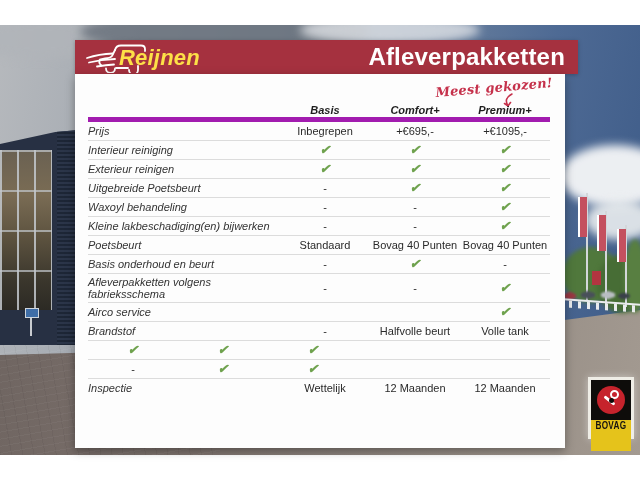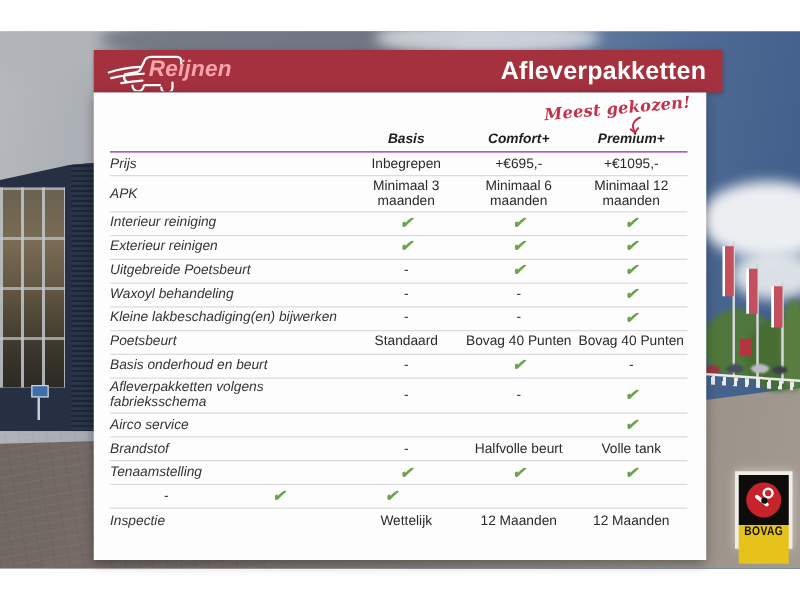--- a/index.html
+++ b/index.html
@@ -78,37 +78,37 @@
     align-items:flex-start;justify-content:center;}
   .bovag-band span{font-size:10px;font-weight:bold;color:#141210;letter-spacing:.4px;
     transform:scaleX(.82);}
 
   
   .bar{position:absolute;left:75px;top:40px;width:503px;height:34px;background:var(--accent,#a5313f);
     display:flex;align-items:center;justify-content:space-between;padding:0 13px 0 10px;
     box-shadow:0 1px 4px rgba(0,0,0,.25);}
   .brand{position:relative;display:flex;align-items:center;height:100%;}
   .brand svg{display:block;}
-  .brand-text{position:absolute;left:34px;top:5px;color:#fca5a5;font-size:18px;font-weight:bold;
+  .brand-text{position:absolute;left:34px;top:5px;color:#fde047;font-size:22px;font-weight:bold;
     font-style:italic;letter-spacing:.2px;}
-  .bar-title{color:#fff;font-size:20px;font-weight:bold;letter-spacing:.2px;}
+  .bar-title{color:#fff;font-size:24px;font-weight:bold;letter-spacing:.2px;}
 
   
   .card{position:absolute;left:75px;top:74px;width:490px;height:374px;background:#fdfdfd;
     box-shadow:0 3px 9px rgba(0,0,0,.35);}
   .annot{position:absolute;left:344px;top:6px;width:150px;text-align:center;
     color:var(--script-red,#c5314b);font-family:"DejaVu Serif",serif;font-style:italic;
     font-weight:bold;font-size:13px;transform:rotate(-5deg);letter-spacing:.2px;}
   .annot-arrow{position:absolute;left:425px;top:19px;}
 
   .ptable{position:absolute;left:13px;top:28px;width:462px;font-size:11px;line-height:1.12;}
   .trow{display:flex;align-items:center;border-bottom:1px solid #dcdcdc;min-height:19px;
     padding:1.5px 0;}
   .trow:last-child{border-bottom:none;}
-  .trow.thead{border-bottom:1px solid #a21caf;min-height:20px;}
+  .trow.thead{border-bottom:5px solid #a21caf;min-height:20px;}
   .lbl{width:192px;font-style:italic;color:#333;padding-right:4px;}
   .lbl.upright{font-style:normal;}
   .cell{width:90px;text-align:center;color:#2a2a2a;}
   .thead .cell{font-weight:bold;font-style:italic;color:#1e1e1e;}
   .chk{color:var(--check-green,#6fa24e);font-size:12.5px;font-weight:bold;font-style:italic;}
 </style>
 </head>
 <body>
 
 <div class="stage">
@@ -194,26 +194,20 @@
           <div class="cell">Comfort+</div>
           <div class="cell">Premium+</div>
         </div>
         <div class="trow">
           <div class="lbl">Prijs</div>
           <div class="cell">Inbegrepen</div>
           <div class="cell">+€695,-</div>
           <div class="cell">+€1095,-</div>
         </div>
         <div class="trow">
-          <div class="lbl">APK</div>
-          <div class="cell">Minimaal 3 maanden</div>
-          <div class="cell">Minimaal 6 maanden</div>
-          <div class="cell">Minimaal 12 maanden</div>
-        </div>
-        <div class="trow">
           <div class="lbl">Interieur reiniging</div>
           <div class="cell"><span class="chk">✔</span></div>
           <div class="cell"><span class="chk">✔</span></div>
           <div class="cell"><span class="chk">✔</span></div>
         </div>
         <div class="trow">
           <div class="lbl">Exterieur reinigen</div>
           <div class="cell"><span class="chk">✔</span></div>
           <div class="cell"><span class="chk">✔</span></div>
           <div class="cell"><span class="chk">✔</span></div>
@@ -260,21 +254,20 @@
           <div class="cell"></div>
           <div class="cell"><span class="chk">✔</span></div>
         </div>
         <div class="trow">
           <div class="lbl">Brandstof</div>
           <div class="cell">-</div>
           <div class="cell">Halfvolle beurt</div>
           <div class="cell">Volle tank</div>
         </div>
         <div class="trow">
-          <div class="lbl">Tenaamstelling</div>
           <div class="cell"><span class="chk">✔</span></div>
           <div class="cell"><span class="chk">✔</span></div>
           <div class="cell"><span class="chk">✔</span></div>
         </div>
         <div class="trow">
           <div class="cell">-</div>
           <div class="cell"><span class="chk">✔</span></div>
           <div class="cell"><span class="chk">✔</span></div>
         </div>
         <div class="trow">

